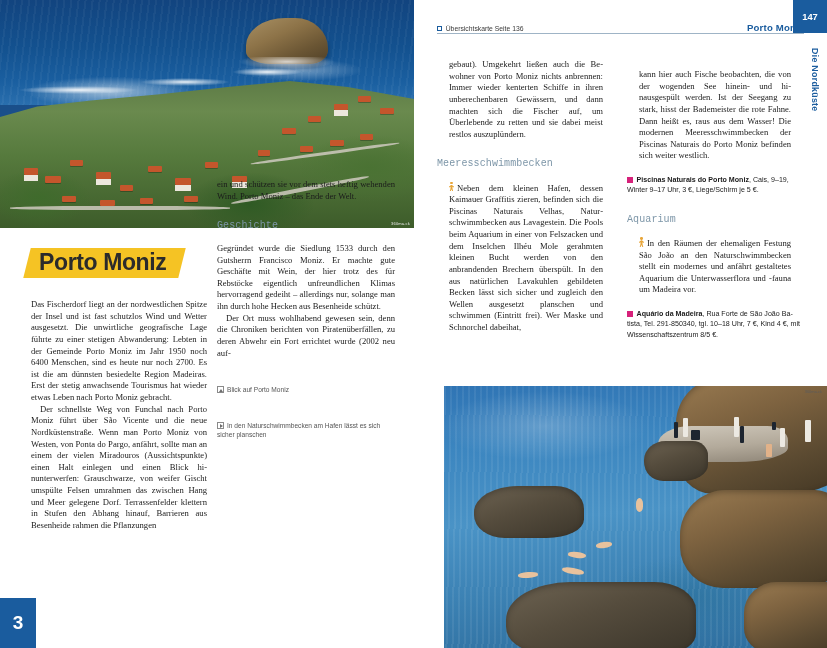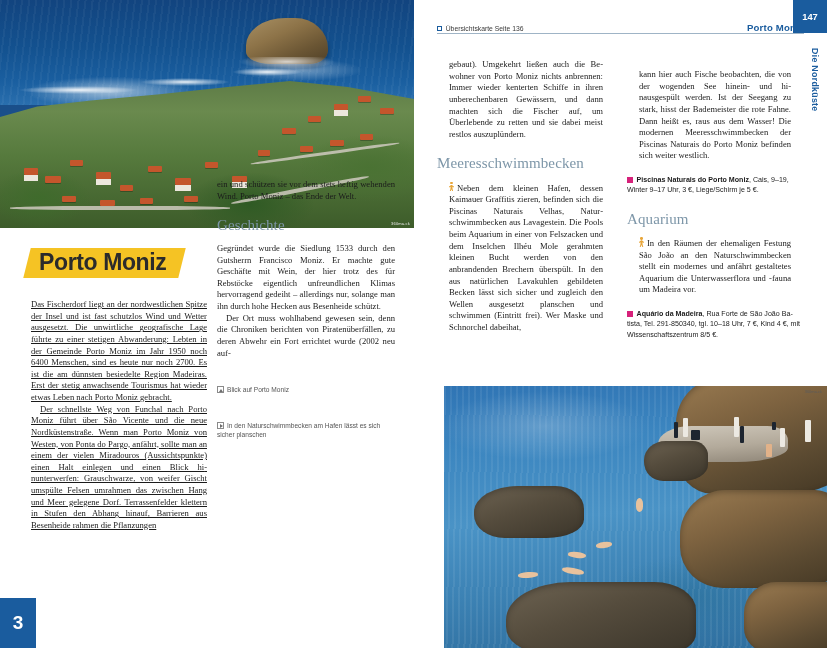--- a/index.html
+++ b/index.html
@@ -114,29 +114,29 @@
   .lcol {
     position: absolute;
     font-family: "Liberation Serif", serif;
     font-size: 8.6px;
     line-height: 11.62px;
     color: #1b1b1b;
     text-align: justify;
     text-justify: inter-word;
     hyphens: manual;
   }
-  #lp-col1 { left: 31px; top: 299px; width: 176px; text-decoration: underline; }
+  #lp-col1 { left: 31px; top: 299px; width: 176px; }
   #lp-col2 { left: 217px; top: 179px; width: 178px; }
 
   .lcol p { margin: 0; }
   .lcol p.indent { text-indent: 9px; }
 
   .sec-head {
-    font-family: Liberation Serif, serif;
-    font-size: 15px;
+    font-family: Liberation Mono, monospace;
+    font-size: 10px;
     font-weight: normal;
     color: #7d96a8;
     margin: 18px 0 11px 0;
     letter-spacing: .1px;
   }
 
   .caption {
     font-family: "Liberation Sans", sans-serif;
     font-size: 6.6px;
     line-height: 9.6px;

